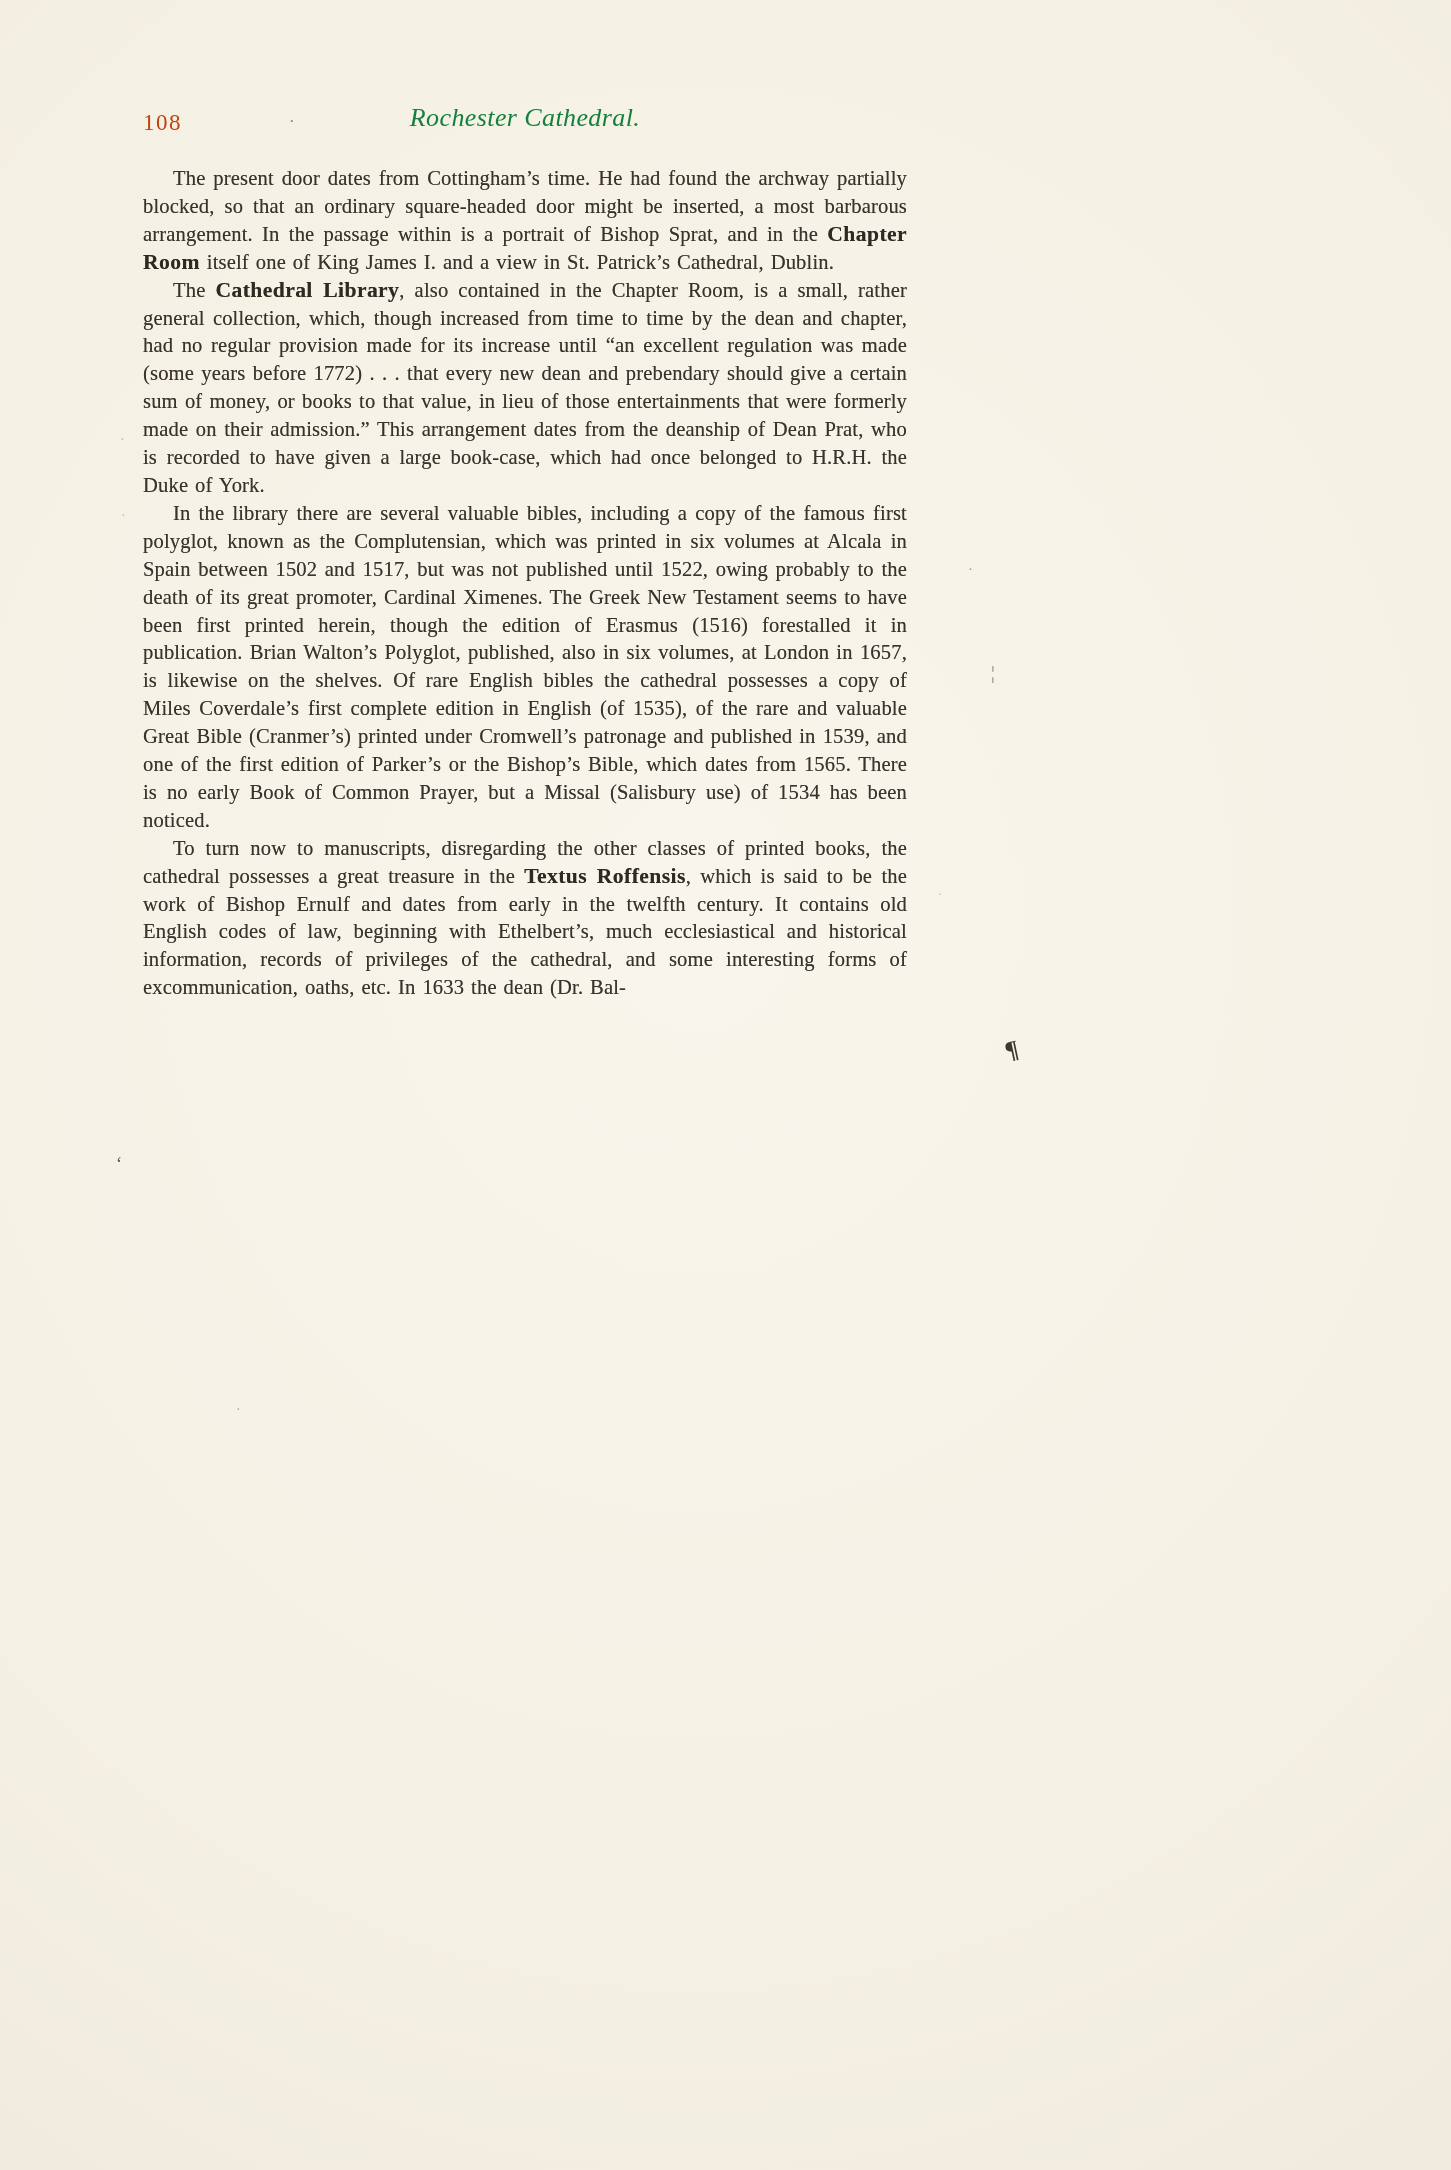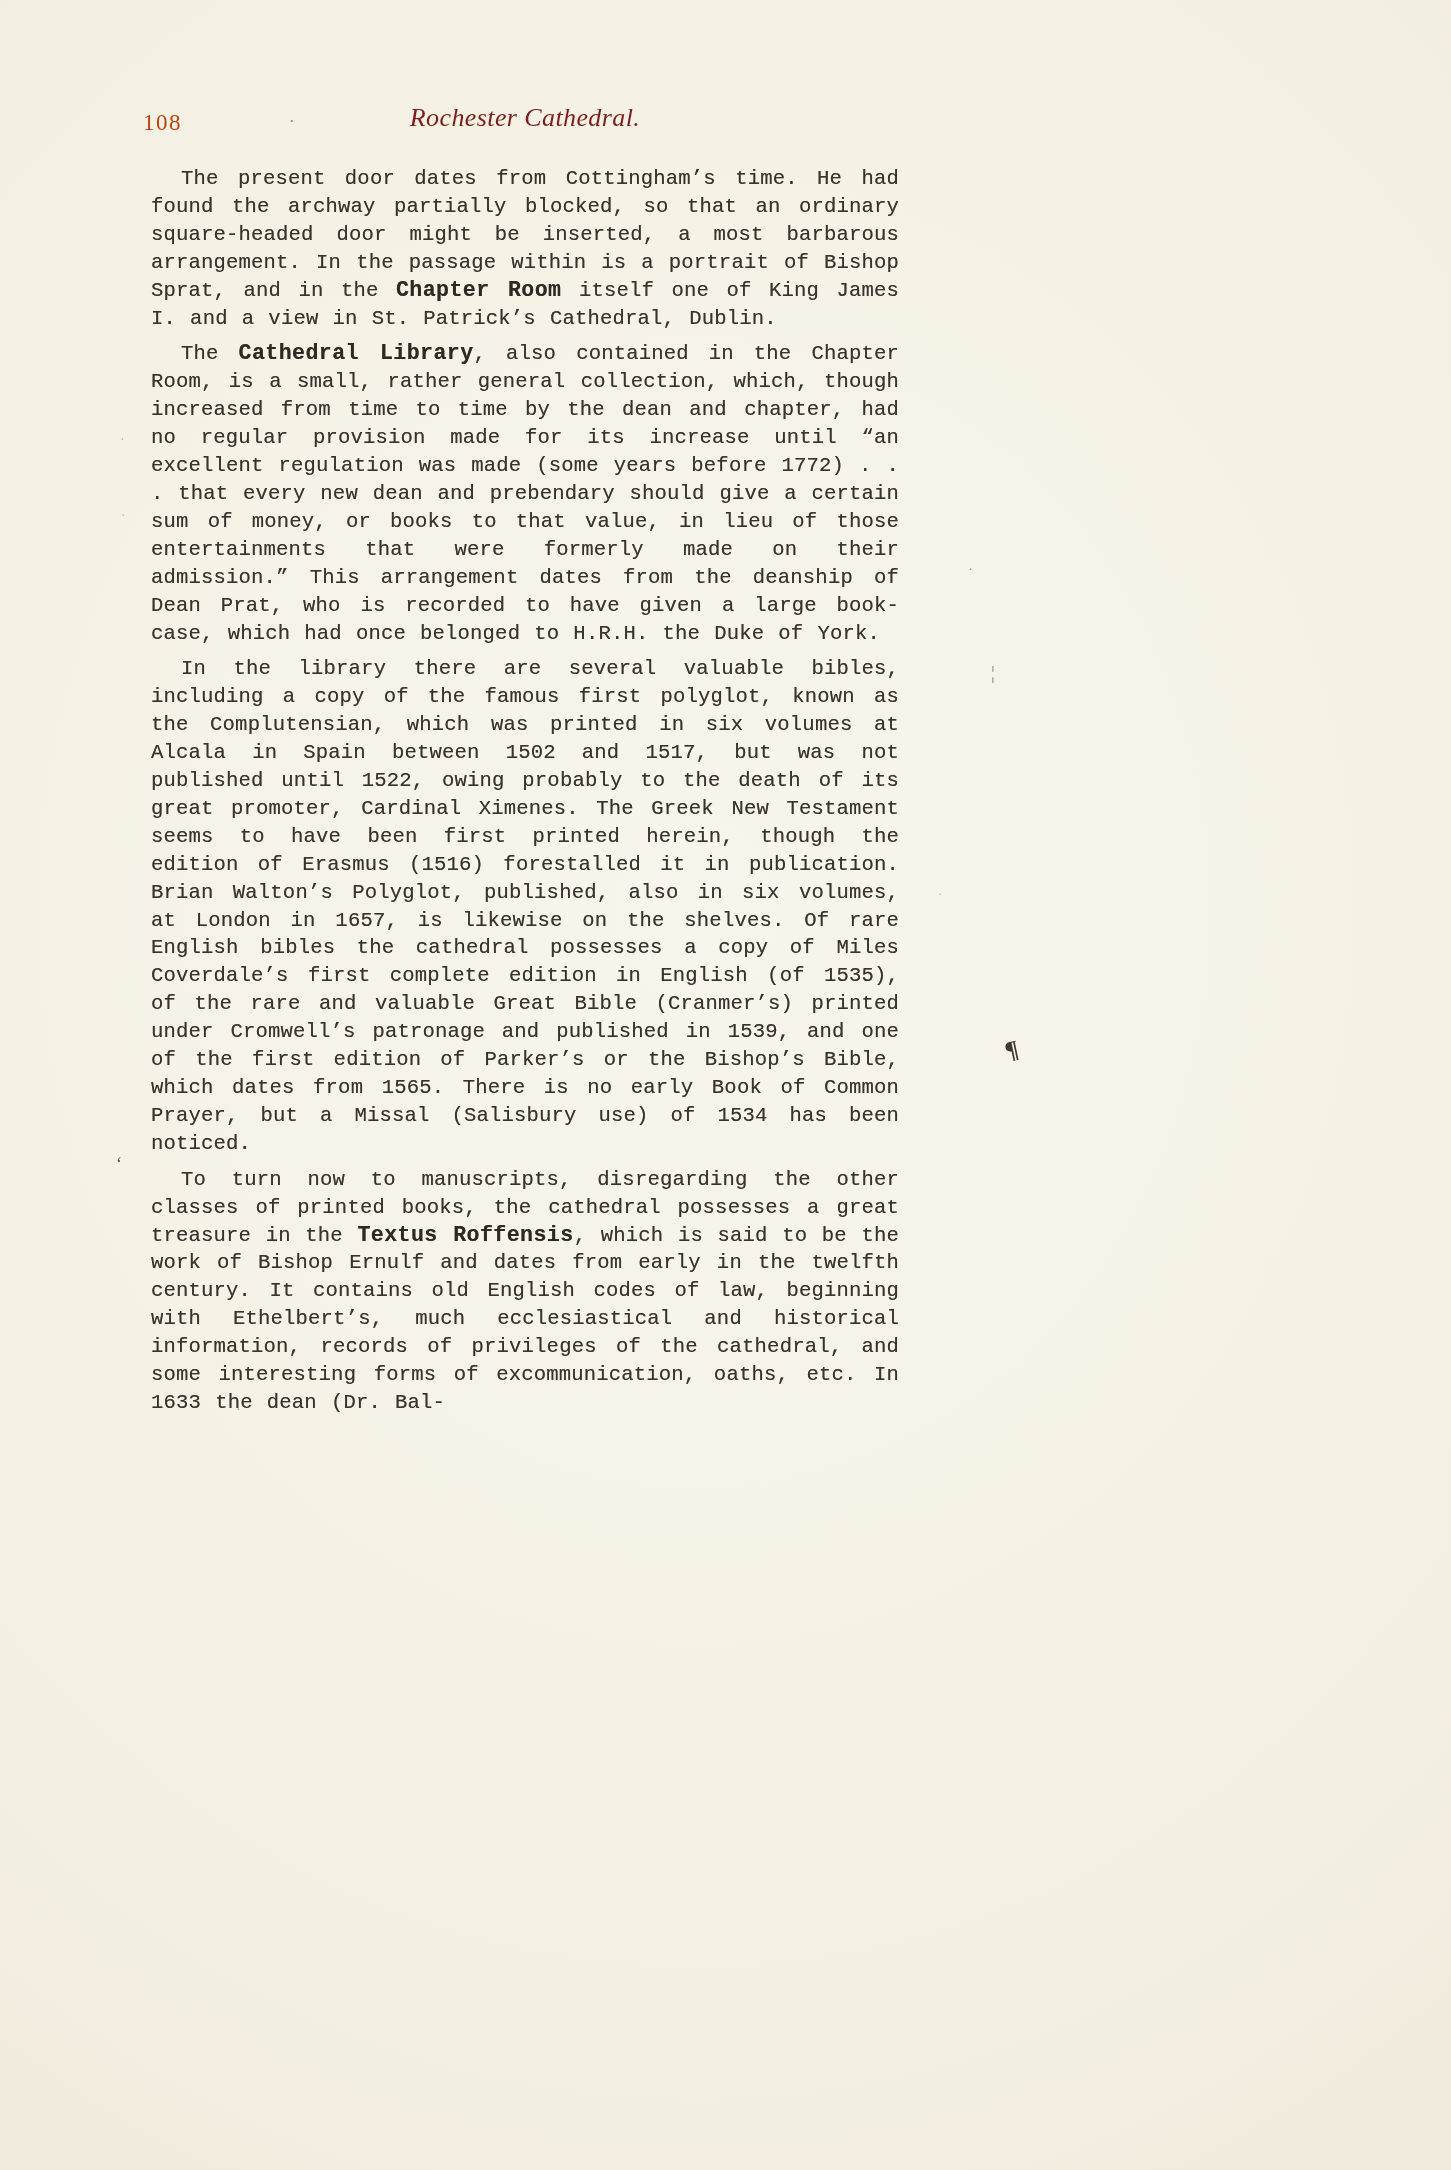--- a/index.html
+++ b/index.html
@@ -42,33 +42,32 @@
   }
   .header-title {
     position: absolute;
     left: 0;
     right: 0;
     top: 0;
     text-align: center;
     font-style: italic;
     font-size: 26px;
     letter-spacing: 0.4px;
-    color: #7f1d1d;
+    color: #15803d;
   }
   .body-text p {
-    margin: 8px;
+    margin: 0;
     font-size: 20.6px;
     line-height: 27.9px;
     text-align: justify;
     text-indent: 30px;
     letter-spacing: 0.15px;
     word-spacing: 1.6px;
     color: #38332c;
     text-shadow: 0 0 0.4px rgba(56, 51, 44, 0.55);
-    font-family: Liberation Mono, monospace;
   }
   .term {
     font-weight: bold;
     font-size: 1.05em;
     letter-spacing: 0.4px;
     color: #2e2a23;
   }
   .artifact {
     position: absolute;
     color: #4d463c;

